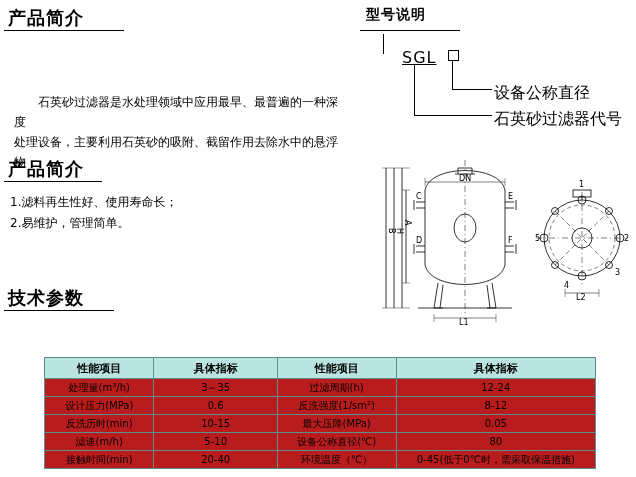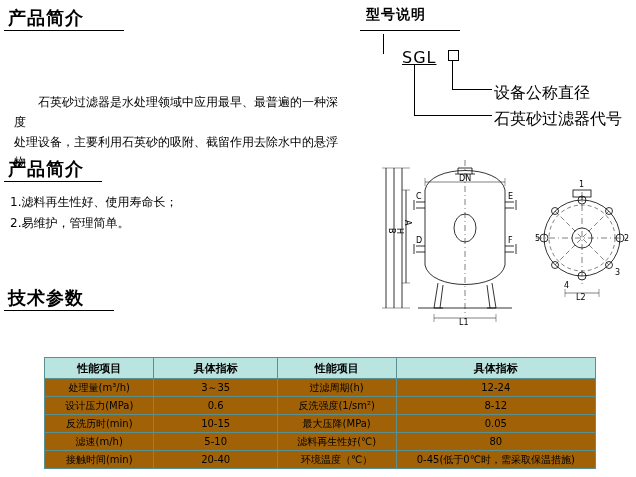--- a/index.html
+++ b/index.html
@@ -87,21 +87,21 @@
     top: 357px;
     width: 552px;
     border-collapse: collapse;
     font-size: 10px;
     margin-left: 36px;
   }
   table.spec td {
     border: 1px solid #5a8f8f;
     height: 17px;
     text-align: center;
-    background: #a16207;
+    background: #b91c1c;
     padding: 0 2px;
   }
   table.spec tr.head td {
     background: #b9e4e0;
     font-weight: bold;
     height: 20px;
     font-size: 11px;
   }
   td.c1 { width: 120px; }
   td.c2 { width: 140px; }
@@ -300,21 +300,21 @@
       </tr>
       <tr>
         <td class="c1">反洗历时(min)</td>
         <td class="c2">10-15</td>
         <td class="c3">最大压降(MPa)</td>
         <td class="c4">0.05</td>
       </tr>
       <tr>
         <td class="c1">滤速(m/h)</td>
         <td class="c2">5-10</td>
-        <td class="c3">滤料再生性好(℃)</td>
+        <td class="c3">设备公称直径(℃)</td>
         <td class="c4">80</td>
       </tr>
       <tr>
         <td class="c1">接触时间(min)</td>
         <td class="c2">20-40</td>
         <td class="c3">环境温度（℃）</td>
         <td class="c4">0-45(低于0℃时，需采取保温措施)</td>
       </tr>
     </tbody>
   </table>

